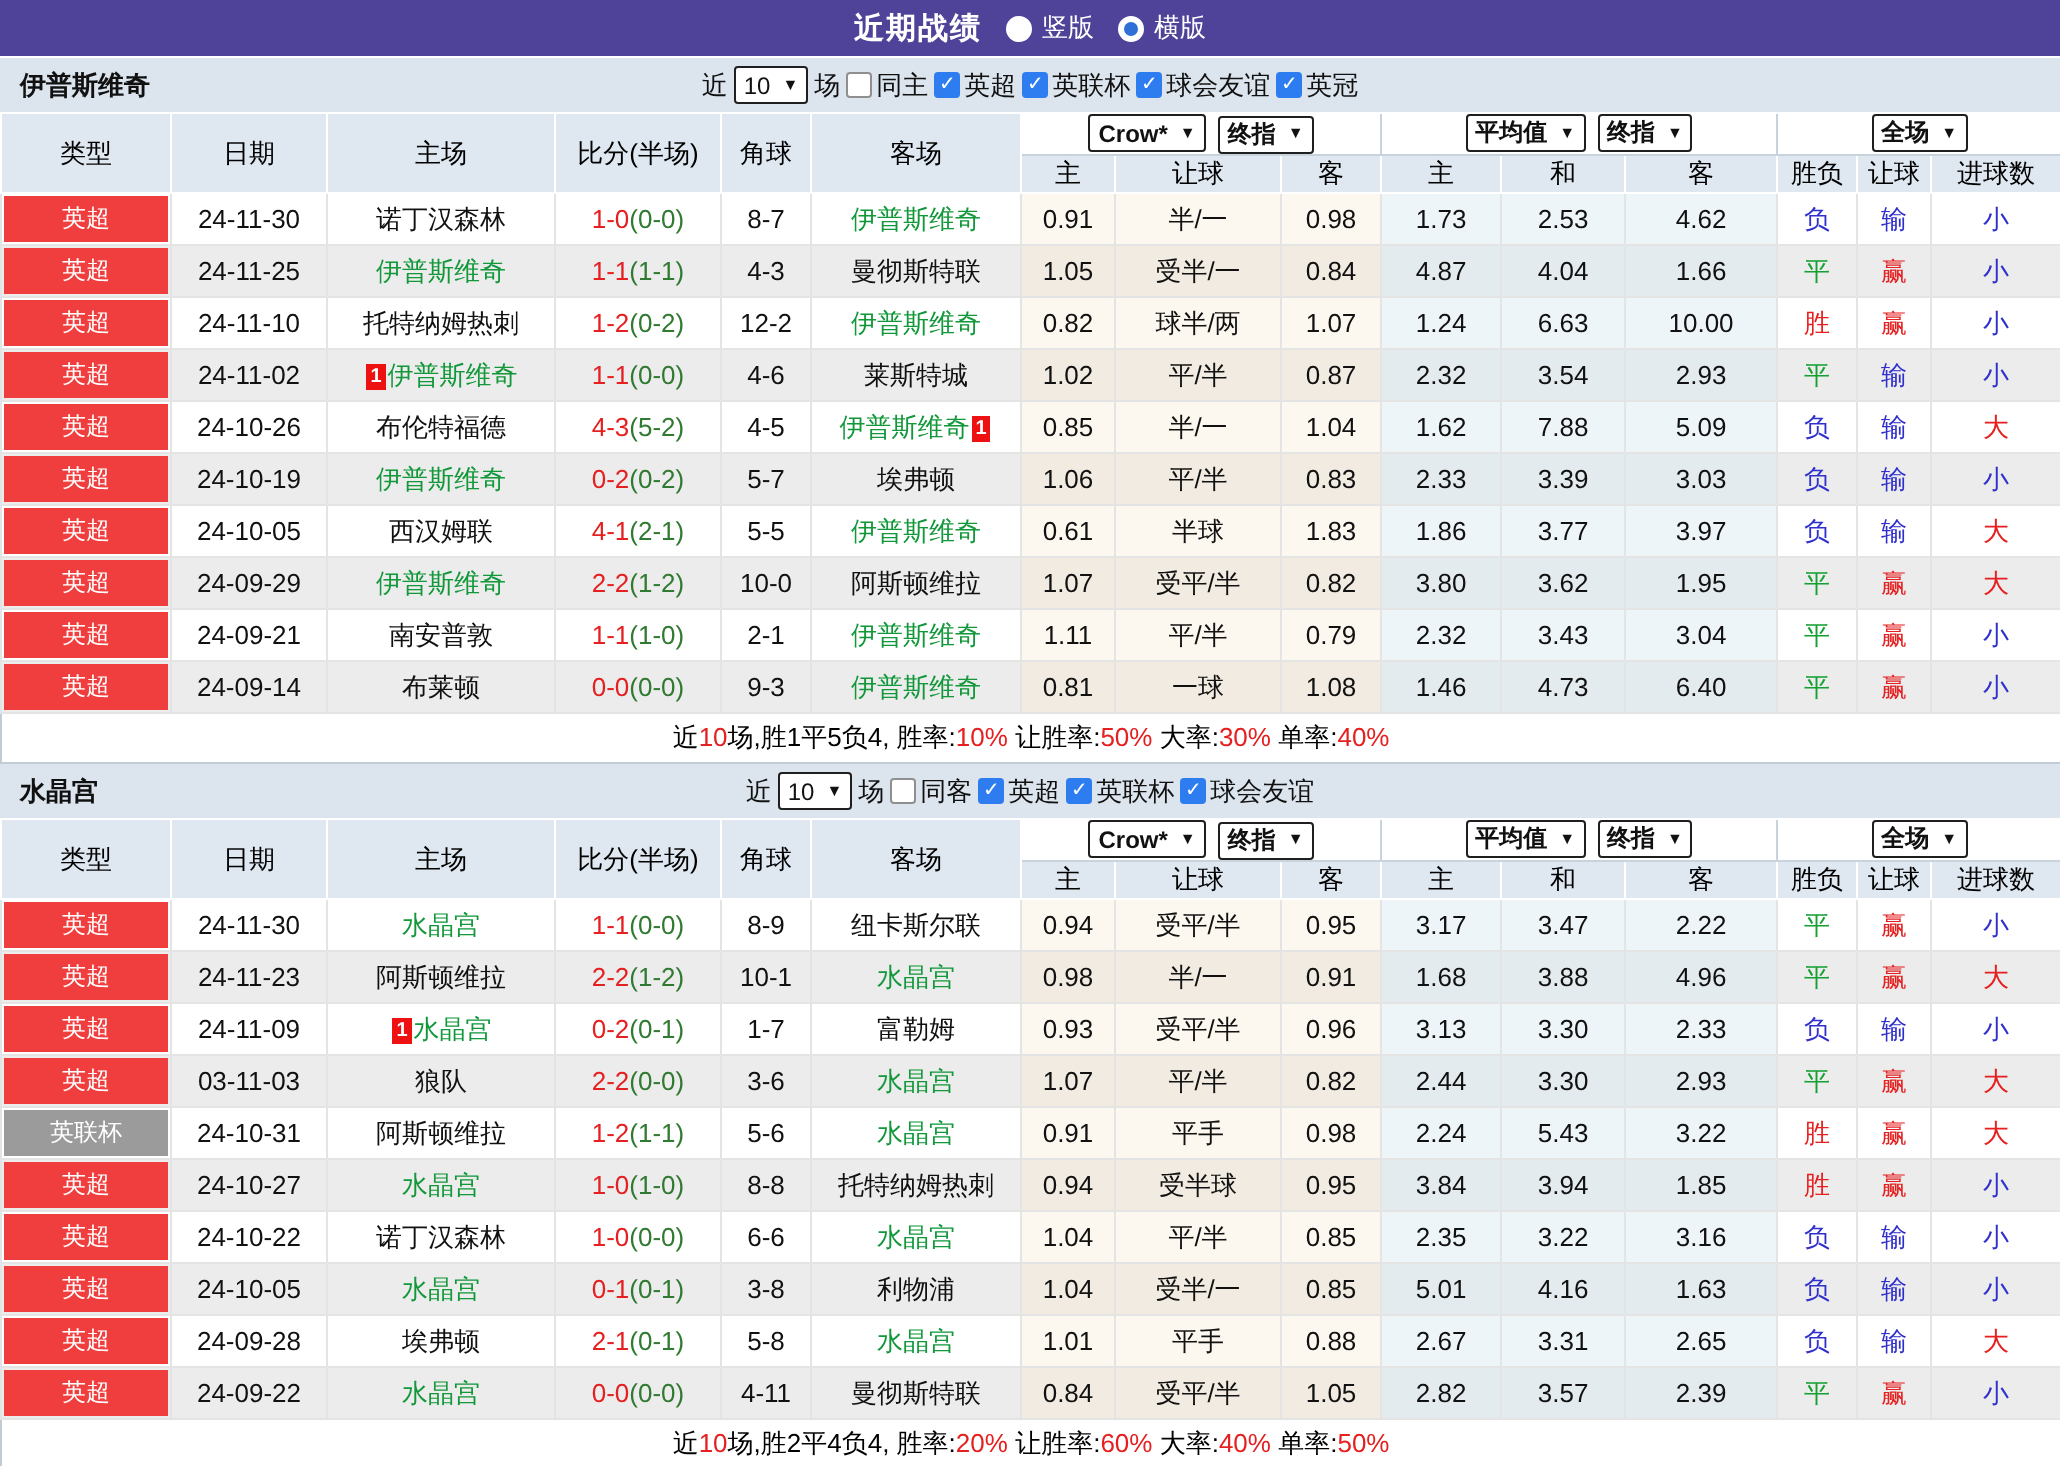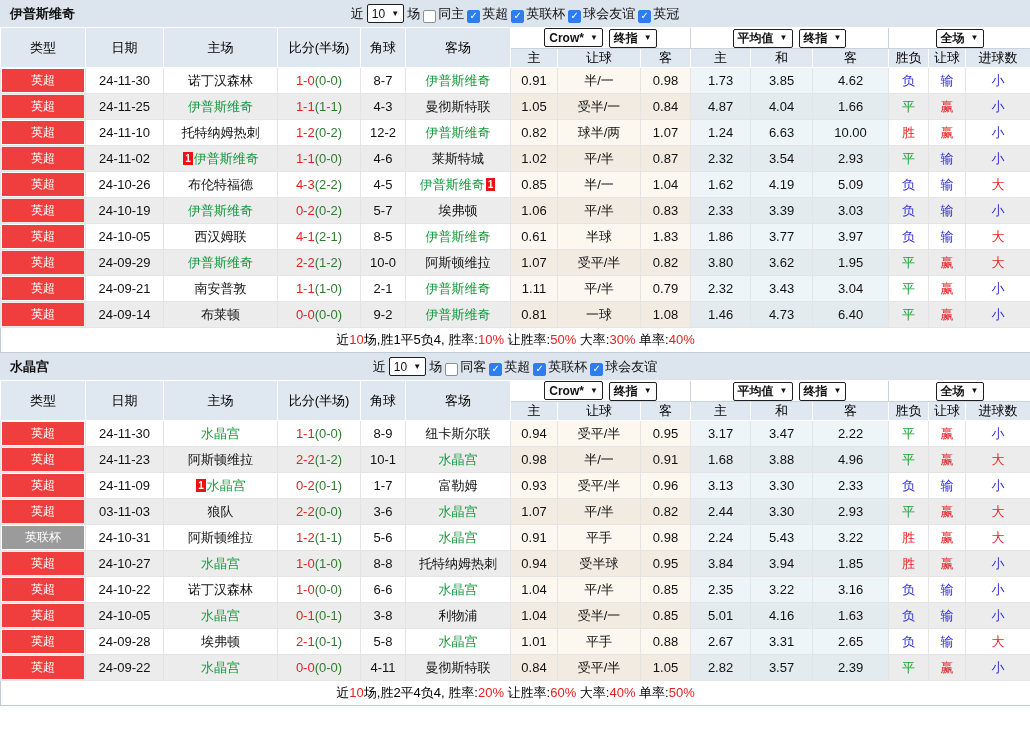--- a/index.html
+++ b/index.html
@@ -29,21 +29,21 @@
     position:relative; display:flex; align-items:center; justify-content:center;
   }
   .team { position:absolute; left:10px; font-weight:bold; font-size:13px; color:#111; }
   .filters { display:flex; align-items:center; gap:3px; font-size:13px; }
   .selbox {
     display:inline-flex; align-items:center; gap:6px;
     background:#fff; border:1px solid #1f1f1f; border-radius:2px;
     padding:0 4px; height:19px; font-size:12px; cursor:pointer;
   }
   .selarrow { font-size:8px; line-height:1; }
-  .cbwrap { display:inline-flex; align-items:flex-end; gap:2px; cursor:pointer; }
+  .cbwrap { display:inline-flex; align-items:center; gap:2px; cursor:pointer; }
   .cb {
     width:13px; height:13px; border:1px solid #8f8f8f; background:#fff; border-radius:2px;
     display:inline-flex; align-items:center; justify-content:center;
     font-size:10px; line-height:1;
   }
   .cb.checked { background:var(--cbblue,#2e7df0); border-color:var(--cbblue,#2e7df0); color:#fff; font-weight:bold; }
 
   table.grid {
     border-collapse:collapse; table-layout:fixed; width:1030px;
     border:1px solid #c2ccd6; border-top:none;
@@ -74,20 +74,33 @@
     font-size:10px; font-weight:bold; line-height:13px; height:13px;
     padding:0 2px; margin:0 1px; vertical-align:1px;
   }
   td.summary { height:25px; background:#fff; border-top:1px solid #d8d8d8; font-size:13px; color:#000; }
   .sum-red { color:var(--summred,#e62020); }
 </style>
 </head>
 <body>
 
 <div class="page">
+  <div class="topbar">
+    <span class="title">近期战绩</span>
+    <label class="radio">
+      <span class="rdot" id="rdot-v"></span>
+      <span>竖版</span>
+    </label>
+    <label class="radio">
+      <span class="rdot" id="rdot-h">
+          <span class="rin"></span>
+        </span>
+      <span>横版</span>
+    </label>
+  </div>
   <div id="sections">
       <div class="section">
         <div class="titlerow">
           <span class="team">伊普斯维奇</span>
           <div class="filters">
             <span class="flbl">近</span>
             <span class="selbox">
               <span class="selval">10</span>
               <span class="selarrow">▼</span>
             </span>
@@ -178,21 +191,21 @@
               </td>
               <td class="date">24-11-30</td>
               <td class="teamcell"><span>诺丁汉森林</span></td>
               <td class="scorecell"><span class="score">1-0</span><span class="half">(0-0)</span></td>
               <td class="corner">8-7</td>
               <td class="teamcell"><span class="focus">伊普斯维奇</span></td>
               <td class="t-crow">0.91</td>
               <td class="t-crow">半/一</td>
               <td class="t-crow">0.98</td>
               <td class="t-avg">1.73</td>
-              <td class="t-avg">3.85</td>
+              <td class="t-avg">2.53</td>
               <td class="t-avg">4.62</td>
               <td class="res" style="color: rgb(48, 48, 204);">负</td>
               <td class="res" style="color: rgb(48, 48, 204);">输</td>
               <td class="res" style="color: rgb(48, 48, 204);">小</td>
             </tr>
             <tr>
               <td class="type">
                 <div class="typebadge" style="background: rgb(240, 62, 62);">英超</div>
               </td>
               <td class="date">24-11-25</td>
@@ -247,28 +260,28 @@
               <td class="res" style="color: rgb(22, 160, 52);">平</td>
               <td class="res" style="color: rgb(48, 48, 204);">输</td>
               <td class="res" style="color: rgb(48, 48, 204);">小</td>
             </tr>
             <tr>
               <td class="type">
                 <div class="typebadge" style="background: rgb(240, 62, 62);">英超</div>
               </td>
               <td class="date">24-10-26</td>
               <td class="teamcell"><span>布伦特福德</span></td>
-              <td class="scorecell"><span class="score">4-3</span><span class="half">(2-2)</span></td>
+              <td class="scorecell"><span class="score">4-3</span><span class="half">(5-2)</span></td>
               <td class="corner">4-5</td>
               <td class="teamcell"><span class="focus">伊普斯维奇</span><span class="card">1</span></td>
               <td class="t-crow">0.85</td>
               <td class="t-crow">半/一</td>
               <td class="t-crow">1.04</td>
               <td class="t-avg">1.62</td>
-              <td class="t-avg">4.19</td>
+              <td class="t-avg">7.88</td>
               <td class="t-avg">5.09</td>
               <td class="res" style="color: rgb(48, 48, 204);">负</td>
               <td class="res" style="color: rgb(48, 48, 204);">输</td>
               <td class="res" style="color: rgb(230, 32, 32);">大</td>
             </tr>
             <tr>
               <td class="type">
                 <div class="typebadge" style="background: rgb(240, 62, 62);">英超</div>
               </td>
               <td class="date">24-10-19</td>
@@ -286,21 +299,21 @@
               <td class="res" style="color: rgb(48, 48, 204);">输</td>
               <td class="res" style="color: rgb(48, 48, 204);">小</td>
             </tr>
             <tr>
               <td class="type">
                 <div class="typebadge" style="background: rgb(240, 62, 62);">英超</div>
               </td>
               <td class="date">24-10-05</td>
               <td class="teamcell"><span>西汉姆联</span></td>
               <td class="scorecell"><span class="score">4-1</span><span class="half">(2-1)</span></td>
-              <td class="corner">8-5</td>
+              <td class="corner">5-5</td>
               <td class="teamcell"><span class="focus">伊普斯维奇</span></td>
               <td class="t-crow">0.61</td>
               <td class="t-crow">半球</td>
               <td class="t-crow">1.83</td>
               <td class="t-avg">1.86</td>
               <td class="t-avg">3.77</td>
               <td class="t-avg">3.97</td>
               <td class="res" style="color: rgb(48, 48, 204);">负</td>
               <td class="res" style="color: rgb(48, 48, 204);">输</td>
               <td class="res" style="color: rgb(230, 32, 32);">大</td>
@@ -343,21 +356,21 @@
               <td class="res" style="color: rgb(230, 32, 32);">赢</td>
               <td class="res" style="color: rgb(48, 48, 204);">小</td>
             </tr>
             <tr>
               <td class="type">
                 <div class="typebadge" style="background: rgb(240, 62, 62);">英超</div>
               </td>
               <td class="date">24-09-14</td>
               <td class="teamcell"><span>布莱顿</span></td>
               <td class="scorecell"><span class="score">0-0</span><span class="half">(0-0)</span></td>
-              <td class="corner">9-2</td>
+              <td class="corner">9-3</td>
               <td class="teamcell"><span class="focus">伊普斯维奇</span></td>
               <td class="t-crow">0.81</td>
               <td class="t-crow">一球</td>
               <td class="t-crow">1.08</td>
               <td class="t-avg">1.46</td>
               <td class="t-avg">4.73</td>
               <td class="t-avg">6.40</td>
               <td class="res" style="color: rgb(22, 160, 52);">平</td>
               <td class="res" style="color: rgb(230, 32, 32);">赢</td>
               <td class="res" style="color: rgb(48, 48, 204);">小</td>

